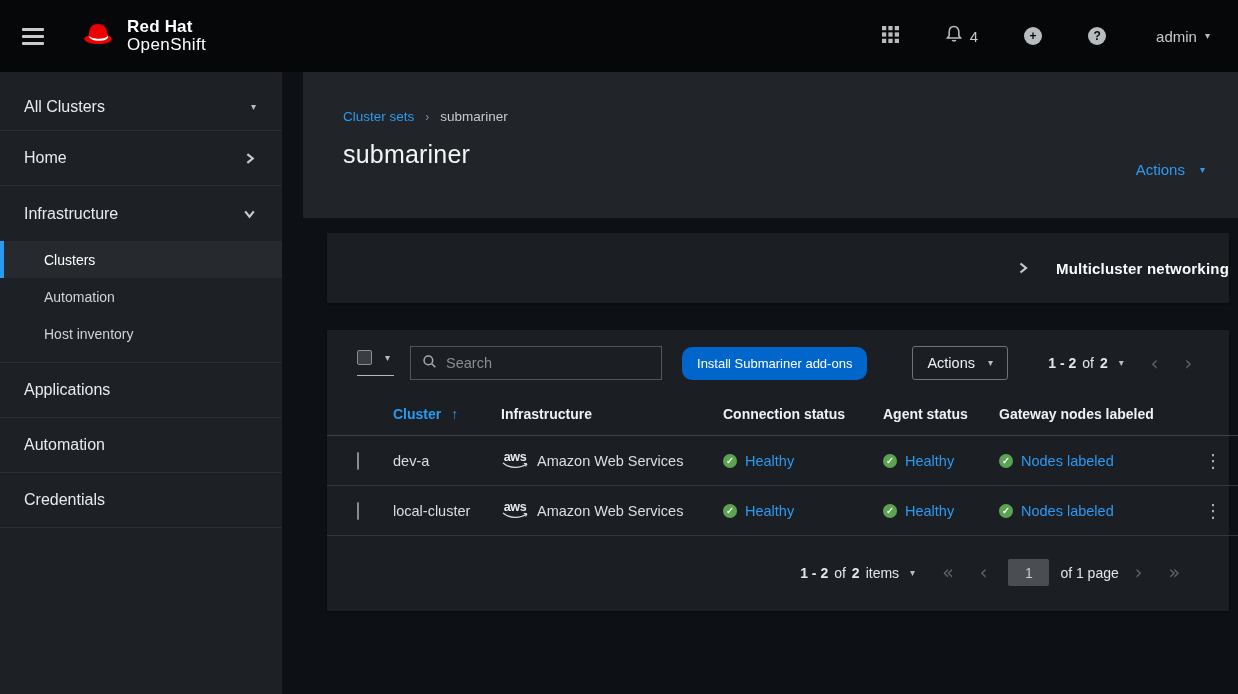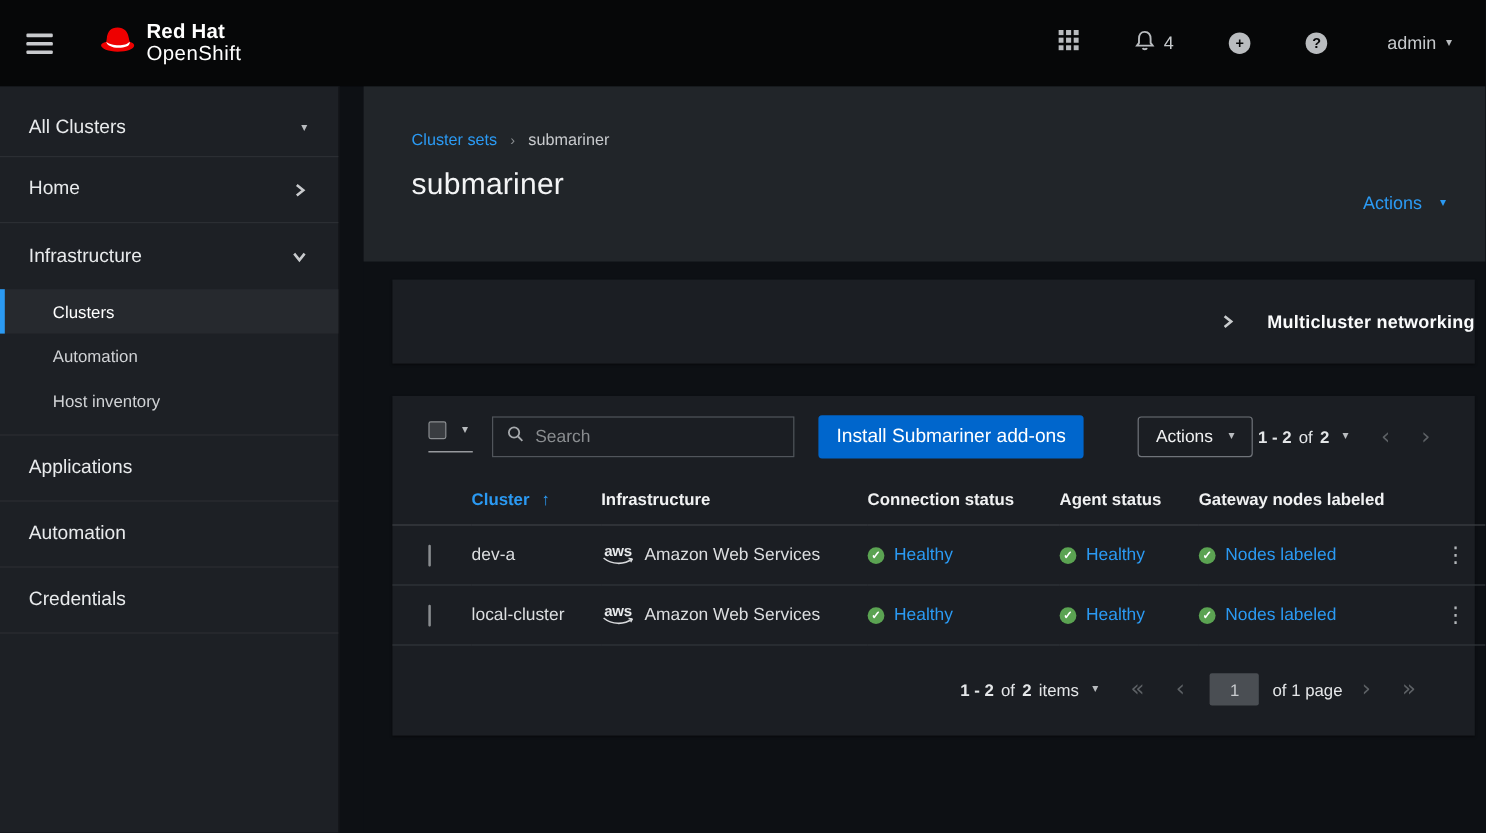--- a/index.html
+++ b/index.html
@@ -15,21 +15,21 @@
   
   .masthead {
     height: 72px; flex: 0 0 72px;
     background: #060708;
     display: flex; align-items: center; justify-content: space-between;
     padding: 0 28px 0 18px;
   }
   .mast-left { display: flex; align-items: center; gap: 30px; }
   .hamburger { display: flex; flex-direction: column; gap: 4px; cursor: pointer; padding: 4px; }
   .hamburger span { display: block; width: 22px; height: 3px; background: #c8cacd; border-radius: 1px; }
-  .logo { display: flex; align-items: center; gap: 4px; }
+  .logo { display: flex; align-items: center; gap: 9px; }
   .logo-text { display: flex; flex-direction: column; line-height: 1.07; }
   .logo-line1 { color: #fff; font-weight: 700; font-size: 17px; letter-spacing: .2px; }
   .logo-line2 { color: #fff; font-weight: 300; font-size: 17px; letter-spacing: .4px; }
   .mast-right { display: flex; align-items: center; color: #b9bcbf; }
   .mast-icon-btn { display: flex; align-items: center; gap: 7px; padding: 6px; cursor: pointer; }
   .mast-gap { width: 34px; }
   .notif-count { font-size: 15px; color: #c6c9cc; }
   .circle-icon {
     width: 18px; height: 18px; border-radius: 50%;
     background: #b9bcbf; color: #060708;
@@ -115,22 +115,22 @@
     border: 1px solid #51555b; background: #1b1e23;
     display: flex; align-items: center; gap: 9px; padding: 0 11px;
   }
   .search-box input {
     flex: 1; background: transparent; border: none; outline: none;
     color: #e2e4e6; font-size: 14.5px; font-family: "Liberation Sans", sans-serif;
   }
   .search-box input::placeholder { color: #8a8d90; }
   .btn-primary {
     margin-left: 20px; background: #0066cc; color: #fff;
-    border: none; border-radius: 3px; padding: 9px 15px;
-    font-size: 16px; font-family: "Liberation Sans", sans-serif; cursor: pointer;
+    border: none; border-radius: 10px; padding: 9px 15px;
+    font-size: 13px; font-family: "Liberation Sans", sans-serif; cursor: pointer;
   }
   .btn-secondary {
     margin-left: 45px; background: transparent; color: #f0f1f2;
     border: 1px solid #70747a; border-radius: 3px; padding: 8px 14px;
     font-size: 14.5px; font-family: "Liberation Sans", sans-serif; cursor: pointer;
     display: flex; align-items: center; gap: 13px;
   }
   .toolbar-pagination { margin-left: auto; display: flex; align-items: center; font-size: 14px; color: #e4e6e8; }
   .pg-bold { font-weight: 700; }
   .pg-part { margin: 0 3px; }

